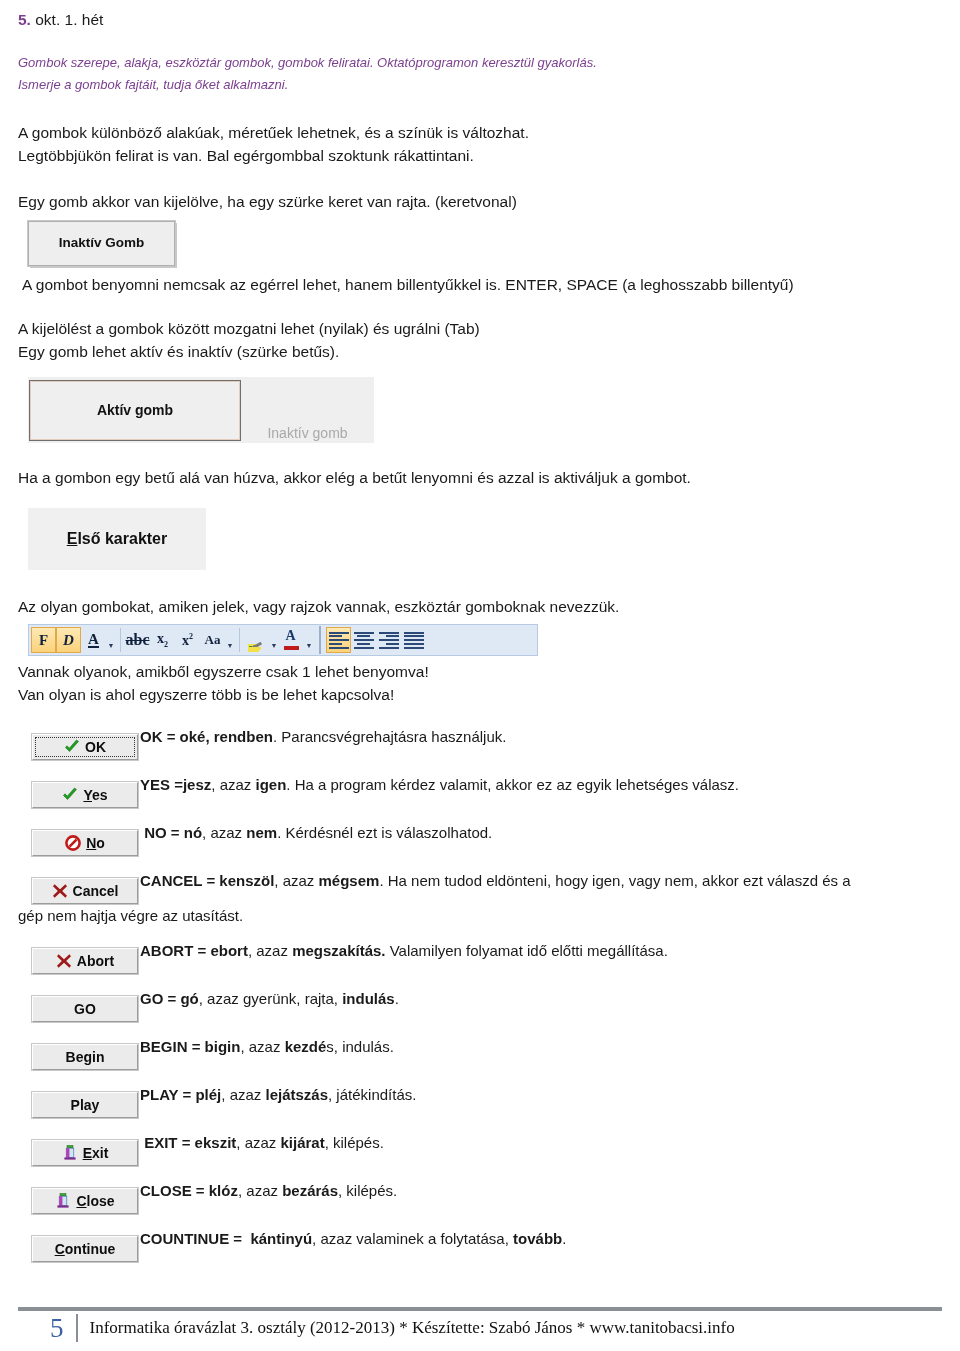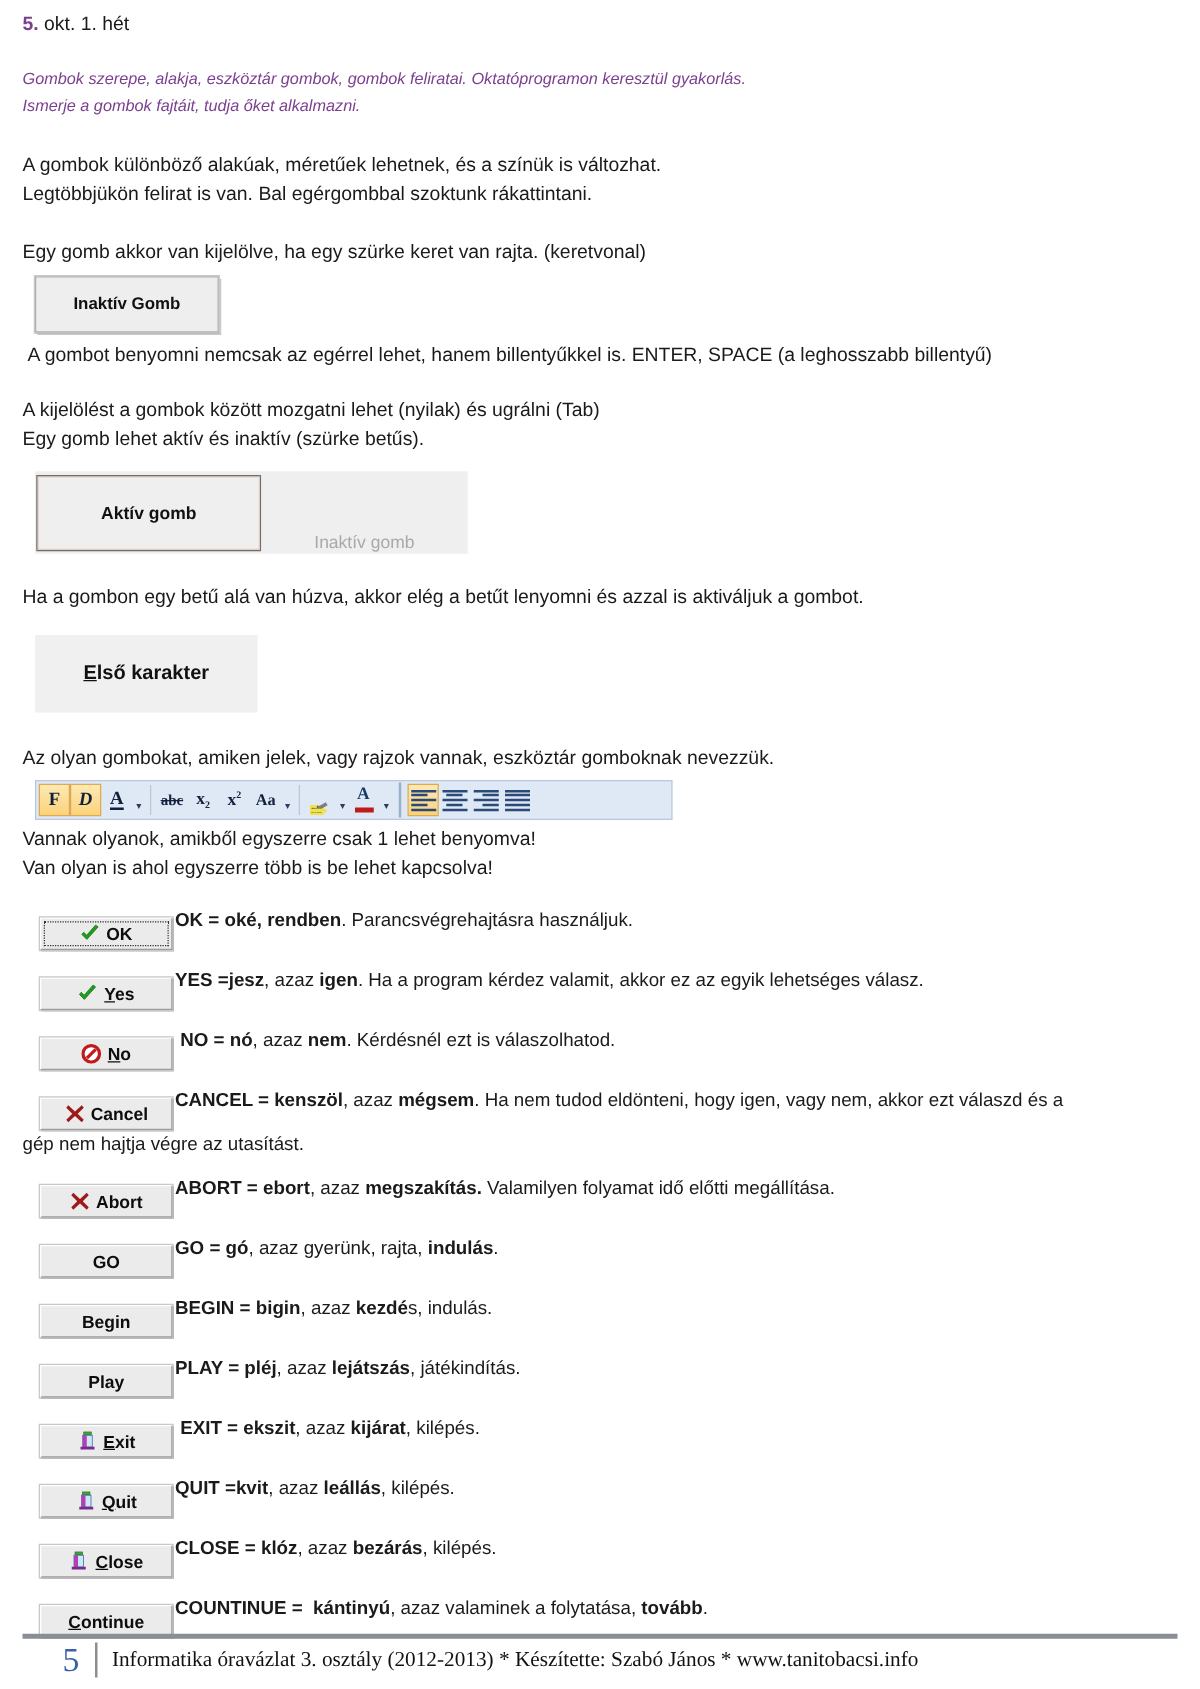--- a/index.html
+++ b/index.html
@@ -105,21 +105,21 @@
     margin-top: 14px;
     margin-left: 10px;
     width: 346px;
     height: 66px;
     background: #efefef;
     display: flex;
     align-items: center;
     position: relative;
   }
   .btn-active {
-    width: 180px;
+    width: 212px;
     height: 61px;
     margin-left: 1px;
     background: #efefef;
     border: 1px solid #6e6e6e;
     box-shadow: inset 0 0 0 1px #e4cdbf;
     display: flex;
     align-items: center;
     justify-content: center;
     font-size: 14px;
     font-weight: bold;
@@ -186,21 +186,21 @@
   }
   .tb-arrow {
     width: 10px; height: 26px;
     display: flex; align-items: flex-end; justify-content: center;
     padding-bottom: 8px;
     font-size: 7px; color: #2b3d5c;
   }
   .glyph-F { font-family: "Liberation Serif", serif; font-weight: bold; font-size: 15px; color: #11213d;}
   .glyph-D { font-family: "Liberation Serif", serif; font-weight: bold; font-style: italic; font-size: 15px; color: #11213d;}
   .glyph-U { font-family: "Liberation Serif", serif; font-weight: bold; font-size: 15px; color: #11213d; border-bottom: 2px solid #11213d; line-height: 14px;}
-  .glyph-S { font-family: "Liberation Serif", serif; font-weight: bold; font-size: 12px; color: #11213d; text-decoration: line-through;}
+  .glyph-S { font-family: "Liberation Serif", serif; font-weight: bold; font-size: 16px; color: #11213d; text-decoration: line-through;}
   .glyph-sub, .glyph-sup { font-family: "Liberation Serif", serif; font-weight: bold; font-size: 14px; color: #11213d;}
   .glyph-sub sub, .glyph-sup sup { font-size: 8px; }
   .glyph-Aa { font-family: "Liberation Serif", serif; font-weight: bold; font-size: 13px; color: #11213d;}
   .glyph-hl {
     width: 20px; height: 20px; position: relative;
   }
   .glyph-hl .ab {
     position: absolute; top: 14px; left: 1px; font-size: 8px; font-weight: bold;
     background: #f4e04a; color: #1d6b2a; padding: 0 1px; line-height: 8px;
   }
@@ -547,32 +547,20 @@
         <div class="desc">&nbsp;<b>EXIT = ekszit</b>, azaz <b>kijárat</b>, kilépés.</div>
       </div>
       <div class="btn-row">
         <div class="win-btn dlg-btn">
           <span class="ico"><svg width="16" height="16" viewBox="0 0 16 16">
               <rect x="5" y="0.5" width="6" height="2.4" fill="#3aa832" stroke="#1d6b18" stroke-width="0.5"></rect>
               <rect x="4.2" y="3.2" width="7.6" height="9.4" fill="#cfe7f5" stroke="#2b66a8" stroke-width="0.6"></rect>
               <rect x="4.2" y="3.2" width="3.2" height="9.4" fill="#b23fb5"></rect>
               <rect x="2.4" y="12.4" width="11.2" height="2.2" fill="#7a2a8c"></rect>
             </svg></span>
-          <span class="lbl"><u>Q</u>uit</span>
-        </div>
-        <div class="desc"><b>QUIT =kvit</b>, azaz <b>leállás</b>, kilépés.</div>
-      </div>
-      <div class="btn-row">
-        <div class="win-btn dlg-btn">
-          <span class="ico"><svg width="16" height="16" viewBox="0 0 16 16">
-              <rect x="5" y="0.5" width="6" height="2.4" fill="#3aa832" stroke="#1d6b18" stroke-width="0.5"></rect>
-              <rect x="4.2" y="3.2" width="7.6" height="9.4" fill="#cfe7f5" stroke="#2b66a8" stroke-width="0.6"></rect>
-              <rect x="4.2" y="3.2" width="3.2" height="9.4" fill="#b23fb5"></rect>
-              <rect x="2.4" y="12.4" width="11.2" height="2.2" fill="#7a2a8c"></rect>
-            </svg></span>
           <span class="lbl"><u>C</u>lose</span>
         </div>
         <div class="desc"><b>CLOSE = klóz</b>, azaz <b>bezárás</b>, kilépés.</div>
       </div>
       <div class="btn-row">
         <div class="win-btn dlg-btn">
           <span class="lbl"><u>C</u>ontinue</span>
         </div>
         <div class="desc"><b>COUNTINUE = &nbsp;kántinyú</b>, azaz valaminek a folytatása, <b>tovább</b>.</div>
       </div>

